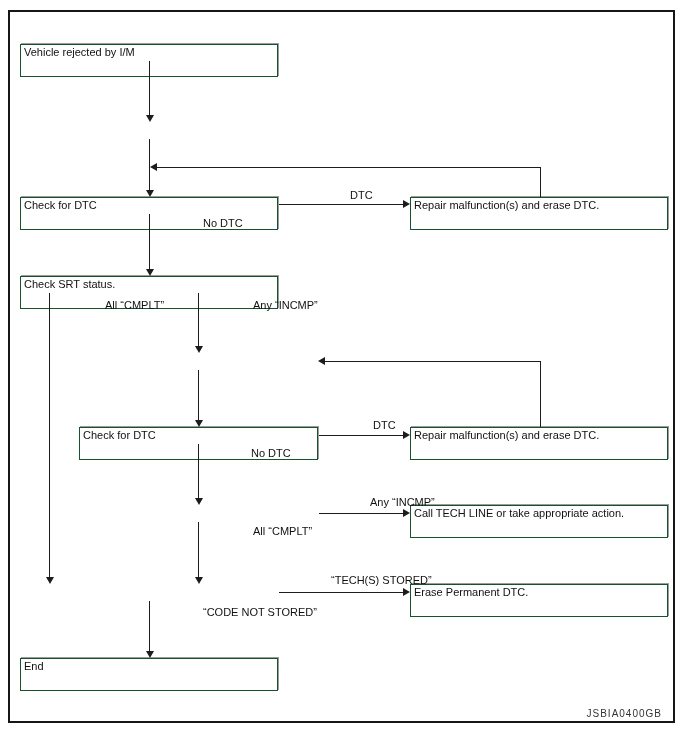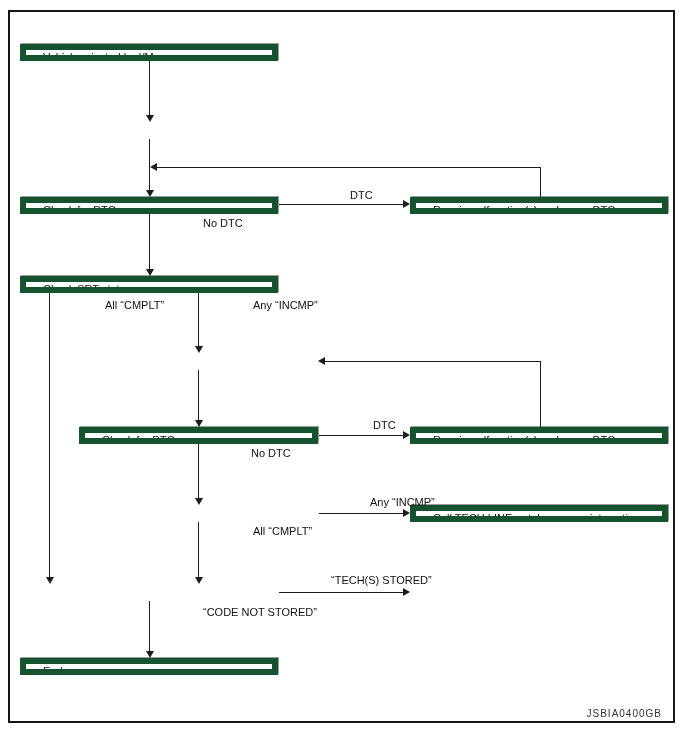--- a/index.html
+++ b/index.html
@@ -5,23 +5,23 @@
   html,body{margin:0;padding:0;background:#ffffff;}
   .stage{
     position:relative;width:685px;height:732px;background:#ffffff;
     font-family:"Liberation Sans",sans-serif;overflow:hidden;
   }
   .frame{
     position:absolute;left:8px;top:10px;width:667px;height:713px;
     border:2px solid #161616;box-sizing:border-box;background:#ffffff;
   }
   .node{
-    position:absolute;height:17px;box-sizing:border-box;background:#ffffff;
-    border:6px solid #14532d;box-shadow:1px -1px 0 #9c9c9c;
-    font-size:11px;line-height:15px;color:#111111;padding-left:17px;
+    position:absolute;height:33px;box-sizing:border-box;background:#ffffff;
+    border:1px solid #14532d;box-shadow:1px -1px 0 #9c9c9c;
+    font-size:11px;line-height:15px;color:#111111;padding-left:3px;
     white-space:nowrap;overflow:hidden;
   }
   .hline{position:absolute;height:1px;background:#1c1c1c;}
   .vline{position:absolute;width:1px;background:#1c1c1c;}
   .ah{position:absolute;width:0;height:0;}
   .ah-down{border-left:4px solid transparent;border-right:4px solid transparent;border-top:7px solid #1c1c1c;}
   .ah-right{border-top:4px solid transparent;border-bottom:4px solid transparent;border-left:7px solid #1c1c1c;}
   .ah-left{border-top:4px solid transparent;border-bottom:4px solid transparent;border-right:7px solid #1c1c1c;}
   .elabel{
     position:absolute;font-size:11px;color:#111111;white-space:nowrap;
@@ -39,20 +39,21 @@
 
   <div class="frame"></div>
 
   <div class="node" style="left:20px;top:44px;width:258px">Vehicle rejected by I/M</div>
   <div class="node" style="left:20px;top:197px;width:258px">Check for DTC</div>
   <div class="node" style="left:410px;top:197px;width:258px">Repair malfunction(s) and erase DTC.</div>
   <div class="node" style="left:20px;top:276px;width:258px">Check SRT status.</div>
   <div class="node" style="left:79px;top:427px;width:239px">Check for DTC</div>
   <div class="node" style="left:410px;top:427px;width:258px">Repair malfunction(s) and erase DTC.</div>
   <div class="node" style="left:410px;top:505px;width:258px">Call TECH LINE or take appropriate action.</div>
+  <div class="node" style="left:410px;top:584px;width:258px">Erase Permanent DTC.</div>
   <div class="node" style="left:20px;top:658px;width:258px">End</div>
 
   <div class="vline" style="left:149px;top:61px;height:54px"></div>
   <div class="ah ah-down" style="left:146px;top:115px"></div>
 
   <div class="vline" style="left:149px;top:139px;height:51px"></div>
   <div class="ah ah-down" style="left:146px;top:190px"></div>
 
   <div class="hline" style="left:157px;top:167px;width:383px"></div>
   <div class="ah ah-left" style="left:150px;top:163px"></div>

